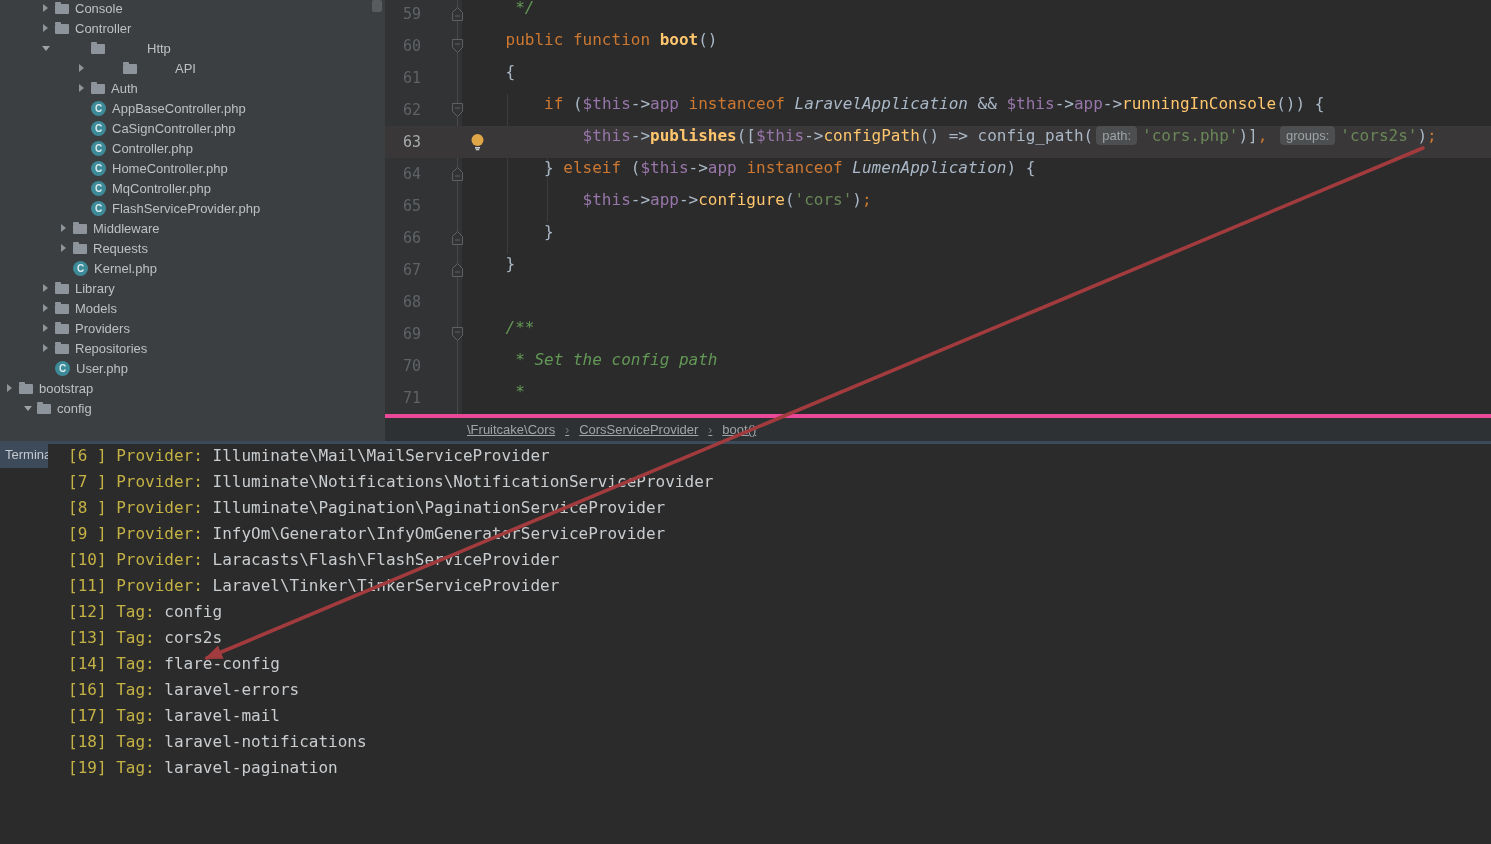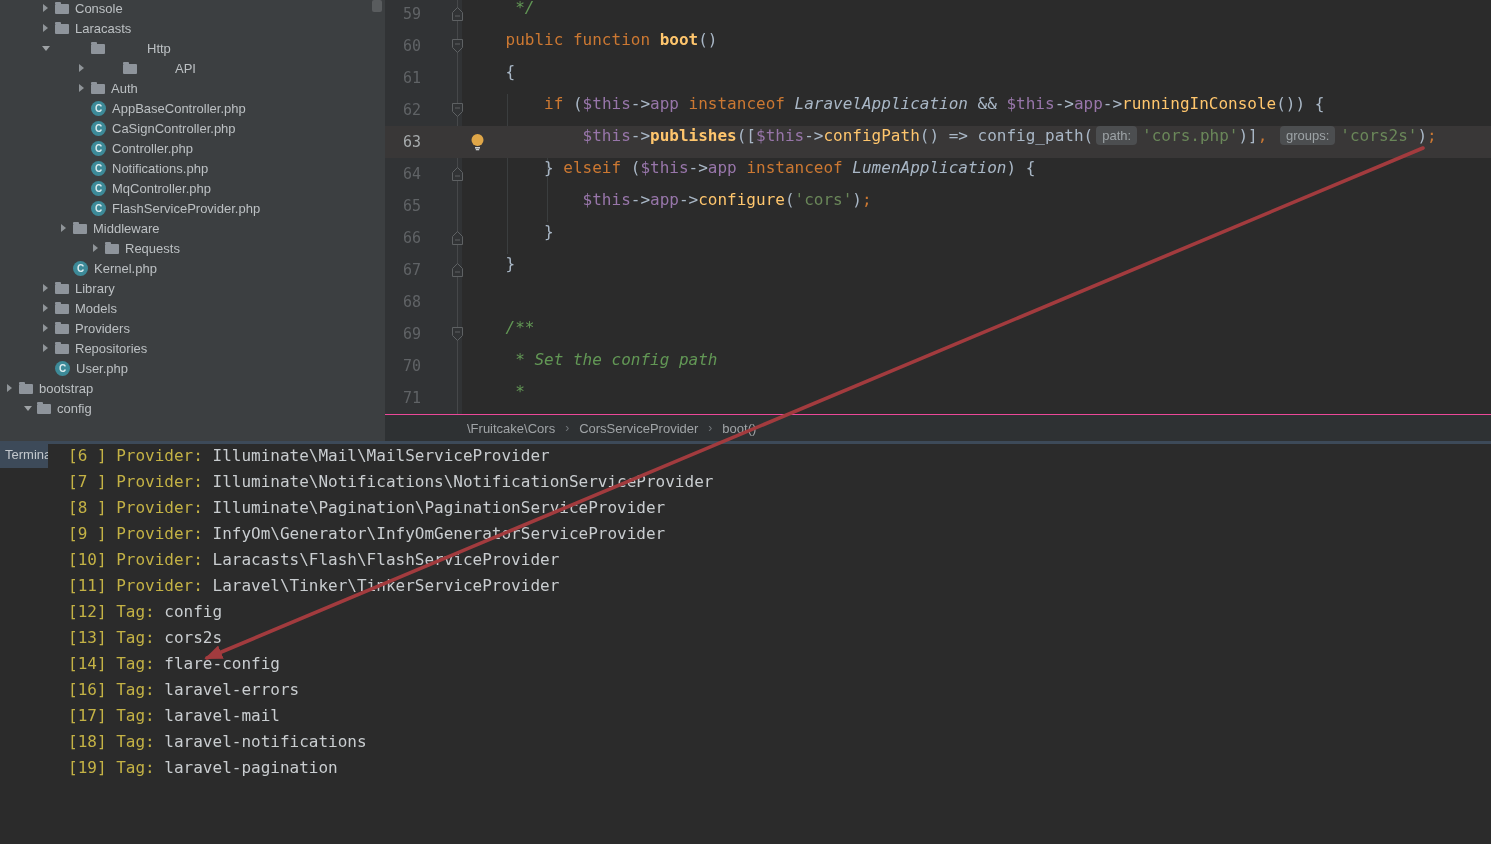--- a/index.html
+++ b/index.html
@@ -47,21 +47,21 @@
   .t-pun{color:#a9b7c6;}
   .t-sem{color:#cc7832;}
   .t-def{color:#a9b7c6;}
   .inlay{display:inline-block;font:13px "Liberation Sans",sans-serif;background:#47494b;color:#9da3a6;
          border-radius:4px;padding:1px 6px;margin:0 5px 0 3px;line-height:17px;vertical-align:1px;}
   .caret .inlay{background:#4c4e50;}
 
   
   .breadcrumbs{position:absolute;left:385px;top:414px;width:1106px;height:27px;background:#2e3133;
                display:flex;align-items:center;padding-left:82px;box-sizing:border-box;
-               font:13px "Liberation Sans",sans-serif;color:#a0a4a7;border-top:1px solid #ec4899;}
+               font:13px "Liberation Sans",sans-serif;color:#a0a4a7;border-top:4px solid #ec4899;text-decoration:underline;}
   .bc{margin-right:10px;}
   .bc-sep{margin-right:10px;color:#71767a;font-size:12px;}
 
   
   .tabbar{position:absolute;left:0;top:441px;width:1491px;height:27px;background:#3d4a59;
           display:flex;align-items:center;font:13px "Liberation Sans",sans-serif;box-sizing:border-box;padding-left:5px;}
   .tb-label{color:#c3c8cd;margin-right:10px;}
   .tab{position:relative;height:16px;display:flex;align-items:flex-start;padding:0 9px;cursor:default;}
   .tab-text{color:#b7bdc4;}
   .tab.active .tab-text{color:#dadee1;}
@@ -86,21 +86,21 @@
   <div class="project-panel">
     <div class="tree-wrap">
         <div class="tree-row" style="padding-left: 36px;">
           <span class="chev right"></span>
           <span class="folder-icon"></span>
           <span class="tree-label">Console</span>
         </div>
         <div class="tree-row" style="padding-left: 36px;">
           <span class="chev right"></span>
           <span class="folder-icon"></span>
-          <span class="tree-label">Laracasts</span>
+          <span class="tree-label">Controller</span>
         </div>
         <div class="tree-row" style="padding-left: 36px; gap: 36px;">
           <span class="chev down"></span>
           <span class="folder-icon"></span>
           <span class="tree-label">Http</span>
         </div>
         <div class="tree-row" style="padding-left: 72px; gap: 32px;">
           <span class="chev right"></span>
           <span class="folder-icon"></span>
           <span class="tree-label">API</span>
@@ -121,38 +121,38 @@
           <span class="tree-label">CaSignController.php</span>
         </div>
         <div class="tree-row" style="padding-left: 72px;">
           <span class="chev none"></span>
           <span class="class-icon">C</span>
           <span class="tree-label">Controller.php</span>
         </div>
         <div class="tree-row" style="padding-left: 72px;">
           <span class="chev none"></span>
           <span class="class-icon">C</span>
-          <span class="tree-label">Notifications.php</span>
+          <span class="tree-label">HomeController.php</span>
         </div>
         <div class="tree-row" style="padding-left: 72px;">
           <span class="chev none"></span>
           <span class="class-icon">C</span>
           <span class="tree-label">MqController.php</span>
         </div>
         <div class="tree-row" style="padding-left: 72px;">
           <span class="chev none"></span>
           <span class="class-icon">C</span>
           <span class="tree-label">FlashServiceProvider.php</span>
         </div>
         <div class="tree-row" style="padding-left: 54px;">
           <span class="chev right"></span>
           <span class="folder-icon"></span>
           <span class="tree-label">Middleware</span>
         </div>
-        <div class="tree-row" style="padding-left: 54px; margin-left: 32px;">
+        <div class="tree-row" style="padding-left: 54px;">
           <span class="chev right"></span>
           <span class="folder-icon"></span>
           <span class="tree-label">Requests</span>
         </div>
         <div class="tree-row" style="padding-left: 54px;">
           <span class="chev none"></span>
           <span class="class-icon">C</span>
           <span class="tree-label">Kernel.php</span>
         </div>
         <div class="tree-row" style="padding-left: 36px;">

